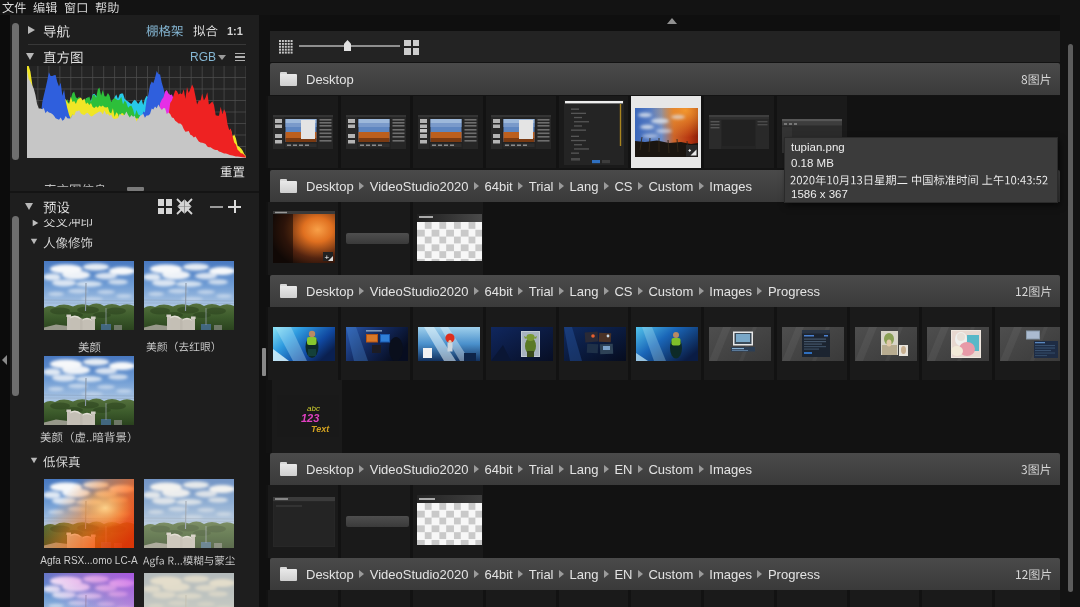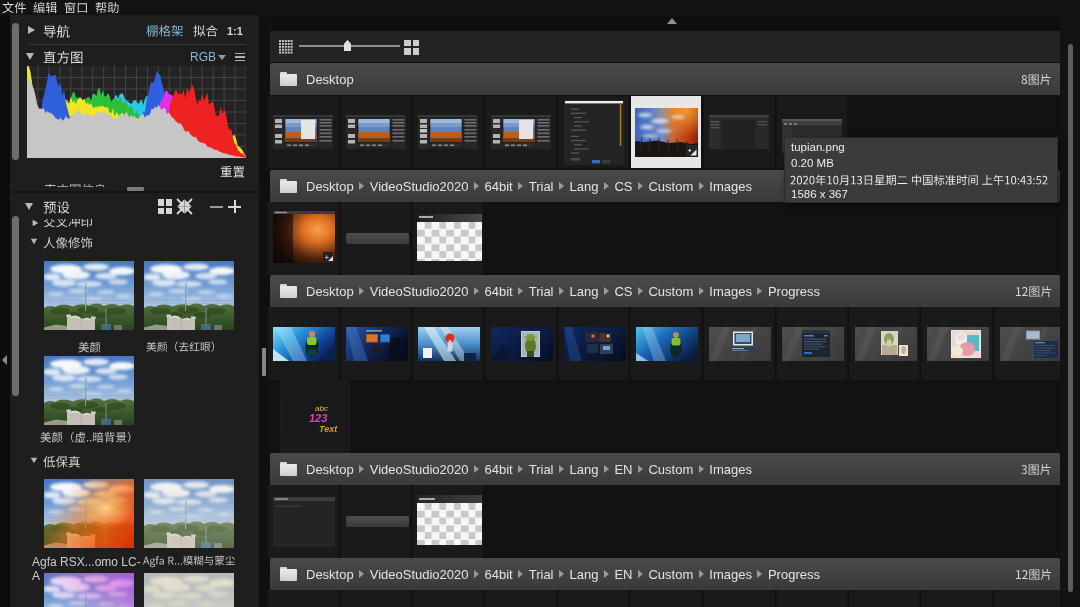--- a/index.html
+++ b/index.html
@@ -301,21 +301,21 @@
       </svg>
       <svg class="abs" style="left:22px;top:265px" width="90" height="69">
         <use href="#sky"></use>
         <rect width="90" height="69" fill="url(#agfa1)"></rect>
         <rect width="90" height="69" fill="url(#agfa1b)"></rect>
       </svg>
       <svg class="abs" style="left:122px;top:265px" width="90" height="69">
         <use href="#sky"></use>
         <rect width="90" height="69" fill="#e8e2d4" opacity="0.27"></rect>
       </svg>
-      <div class="abs" style="left:10px;top:341px;width:114px;font-size:12px;color:#cccccc;">Agfa RSX...omo LC-A</div>
+      <div class="abs" style="left:10px;top:341px;width:114px;font-size:10px;color:#cccccc;text-align:center">Agfa RSX...omo LC-A</div>
       <svg style="position:absolute;left:120.85775px;top:339.5px;overflow:visible" width="92" height="14">
         <g fill="#cccccc" transform="translate(0,10.5) scale(0.010500,-0.010500)">
           <path transform="translate(0,0)" d="M4 0H97L168 224H436L506 0H604L355 733H252ZM191 297 227 410C253 493 277 572 300 658H304C328 573 351 493 378 410L413 297Z"></path>
           <path transform="translate(608,0)" d="M275 -250C443 -250 550 -163 550 -62C550 28 486 67 361 67H254C181 67 159 92 159 126C159 156 174 174 194 191C218 179 248 172 274 172C386 172 473 245 473 361C473 408 455 448 429 473H540V543H351C332 551 305 557 274 557C165 557 71 482 71 363C71 298 106 245 142 217V213C113 193 82 157 82 112C82 69 103 40 131 23V18C80 -13 51 -58 51 -105C51 -198 143 -250 275 -250ZM274 234C212 234 159 284 159 363C159 443 211 490 274 490C339 490 390 443 390 363C390 284 337 234 274 234ZM288 -187C189 -187 131 -150 131 -92C131 -61 147 -28 186 0C210 -6 236 -8 256 -8H350C422 -8 460 -26 460 -77C460 -133 393 -187 288 -187Z"></path>
           <path transform="translate(1172,0)" d="M33 469H107V0H198V469H313V543H198V629C198 699 223 736 275 736C294 736 316 731 336 721L356 792C331 802 299 809 265 809C157 809 107 740 107 630V543L33 538Z"></path>
           <path transform="translate(1497,0)" d="M217 -13C284 -13 345 22 397 65H400L408 0H483V334C483 469 428 557 295 557C207 557 131 518 82 486L117 423C160 452 217 481 280 481C369 481 392 414 392 344C161 318 59 259 59 141C59 43 126 -13 217 -13ZM243 61C189 61 147 85 147 147C147 217 209 262 392 283V132C339 85 295 61 243 61Z"></path>
           <path transform="translate(2320,0)" d="M193 385V658H316C431 658 494 624 494 528C494 432 431 385 316 385ZM503 0H607L421 321C520 345 586 413 586 528C586 680 479 733 330 733H101V0H193V311H325Z"></path>
           <path transform="translate(2955,0)" d="M139 -13C175 -13 205 15 205 56C205 98 175 126 139 126C102 126 73 98 73 56C73 15 102 -13 139 -13Z"></path>
           <path transform="translate(3233,0)" d="M139 -13C175 -13 205 15 205 56C205 98 175 126 139 126C102 126 73 98 73 56C73 15 102 -13 139 -13Z"></path>
           <path transform="translate(3511,0)" d="M139 -13C175 -13 205 15 205 56C205 98 175 126 139 126C102 126 73 98 73 56C73 15 102 -13 139 -13Z"></path>
@@ -972,21 +972,21 @@
               <rect x="35" y="20.5" width="20" height="1.1" fill="#38506e"></rect>
               <rect x="35" y="23" width="16" height="1.1" fill="#38506e"></rect>
               <rect x="35" y="25.5" width="20" height="1.1" fill="#324a66"></rect>
               <rect x="35" y="28" width="12" height="1.1" fill="#324a66"></rect>
             </g>
           </svg>
         </div>
       </div>
     </div>
     <div class="abs" style="left:266px;top:380px;width:794px;height:73px;background:#121212;overflow:hidden">
-      <div class="cellrow" style="left:14px;top:0">
+      <div class="cellrow" style="left:6px;top:0">
         <div class="cell" style="height:73px">
           <svg class="thumb" style="left:5px;top:15px" width="62" height="42">
 <rect width="62" height="42" fill="#191919"></rect>
 <text x="30" y="16" fill="#cfcf30" font-size="8" font-family="Liberation Sans" font-style="italic">abc</text>
 <text x="24" y="27" fill="#e040c0" font-size="11" font-family="Liberation Sans" font-weight="bold" font-style="italic">123</text>
 <text x="34" y="37" fill="#d0a020" font-size="9" font-family="Liberation Sans" font-weight="bold" font-style="italic">Text</text>
 </svg>
         </div>
       </div>
     </div>
@@ -1082,21 +1082,21 @@
         <div class="cell" style="height:17px"></div>
         <div class="cell" style="height:17px"></div>
         <div class="cell" style="height:17px"></div>
         <div class="cell" style="height:17px"></div>
       </div>
     </div>
     <div class="abs" style="left:1060px;top:15px;width:20px;height:592px;background:#131313"></div>
     <div class="abs" style="left:1068px;top:44px;width:5px;height:548px;background:#5d5d5d;border-radius:2.5px"></div>
     <div class="abs" style="left:784px;top:137px;width:274px;height:66px;background:#3b3b3b;border:1px solid #2a2a2a;box-shadow:2px 3px 6px rgba(0,0,0,0.5)"></div>
     <div class="abs" style="left:791px;top:141px;font-size:11.5px;color:#ededed">tupian.png</div>
-    <div class="abs" style="left:791px;top:157px;font-size:11.5px;color:#ededed">0.20 MB</div>
+    <div class="abs" style="left:791px;top:157px;font-size:11.5px;color:#ededed">0.18 MB</div>
     <svg style="position:absolute;left:790px;top:172.7px;overflow:visible" width="258" height="15">
       <g fill="#ededed" transform="translate(0,11.3) scale(0.011300,-0.011300)">
         <path transform="translate(0,0)" d="M44 0H505V79H302C265 79 220 75 182 72C354 235 470 384 470 531C470 661 387 746 256 746C163 746 99 704 40 639L93 587C134 636 185 672 245 672C336 672 380 611 380 527C380 401 274 255 44 54Z"></path>
         <path transform="translate(555,0)" d="M278 -13C417 -13 506 113 506 369C506 623 417 746 278 746C138 746 50 623 50 369C50 113 138 -13 278 -13ZM278 61C195 61 138 154 138 369C138 583 195 674 278 674C361 674 418 583 418 369C418 154 361 61 278 61Z"></path>
         <path transform="translate(1110,0)" d="M44 0H505V79H302C265 79 220 75 182 72C354 235 470 384 470 531C470 661 387 746 256 746C163 746 99 704 40 639L93 587C134 636 185 672 245 672C336 672 380 611 380 527C380 401 274 255 44 54Z"></path>
         <path transform="translate(1665,0)" d="M278 -13C417 -13 506 113 506 369C506 623 417 746 278 746C138 746 50 623 50 369C50 113 138 -13 278 -13ZM278 61C195 61 138 154 138 369C138 583 195 674 278 674C361 674 418 583 418 369C418 154 361 61 278 61Z"></path>
         <path transform="translate(2220,0)" d="M48 223V151H512V-80H589V151H954V223H589V422H884V493H589V647H907V719H307C324 753 339 788 353 824L277 844C229 708 146 578 50 496C69 485 101 460 115 448C169 500 222 569 268 647H512V493H213V223ZM288 223V422H512V223Z"></path>
         <path transform="translate(3220,0)" d="M88 0H490V76H343V733H273C233 710 186 693 121 681V623H252V76H88Z"></path>
         <path transform="translate(3775,0)" d="M278 -13C417 -13 506 113 506 369C506 623 417 746 278 746C138 746 50 623 50 369C50 113 138 -13 278 -13ZM278 61C195 61 138 154 138 369C138 583 195 674 278 674C361 674 418 583 418 369C418 154 361 61 278 61Z"></path>
         <path transform="translate(4330,0)" d="M207 787V479C207 318 191 115 29 -27C46 -37 75 -65 86 -81C184 5 234 118 259 232H742V32C742 10 735 3 711 2C688 1 607 0 524 3C537 -18 551 -53 556 -76C663 -76 730 -75 769 -61C806 -48 821 -23 821 31V787ZM283 714H742V546H283ZM283 475H742V305H272C280 364 283 422 283 475Z"></path>

